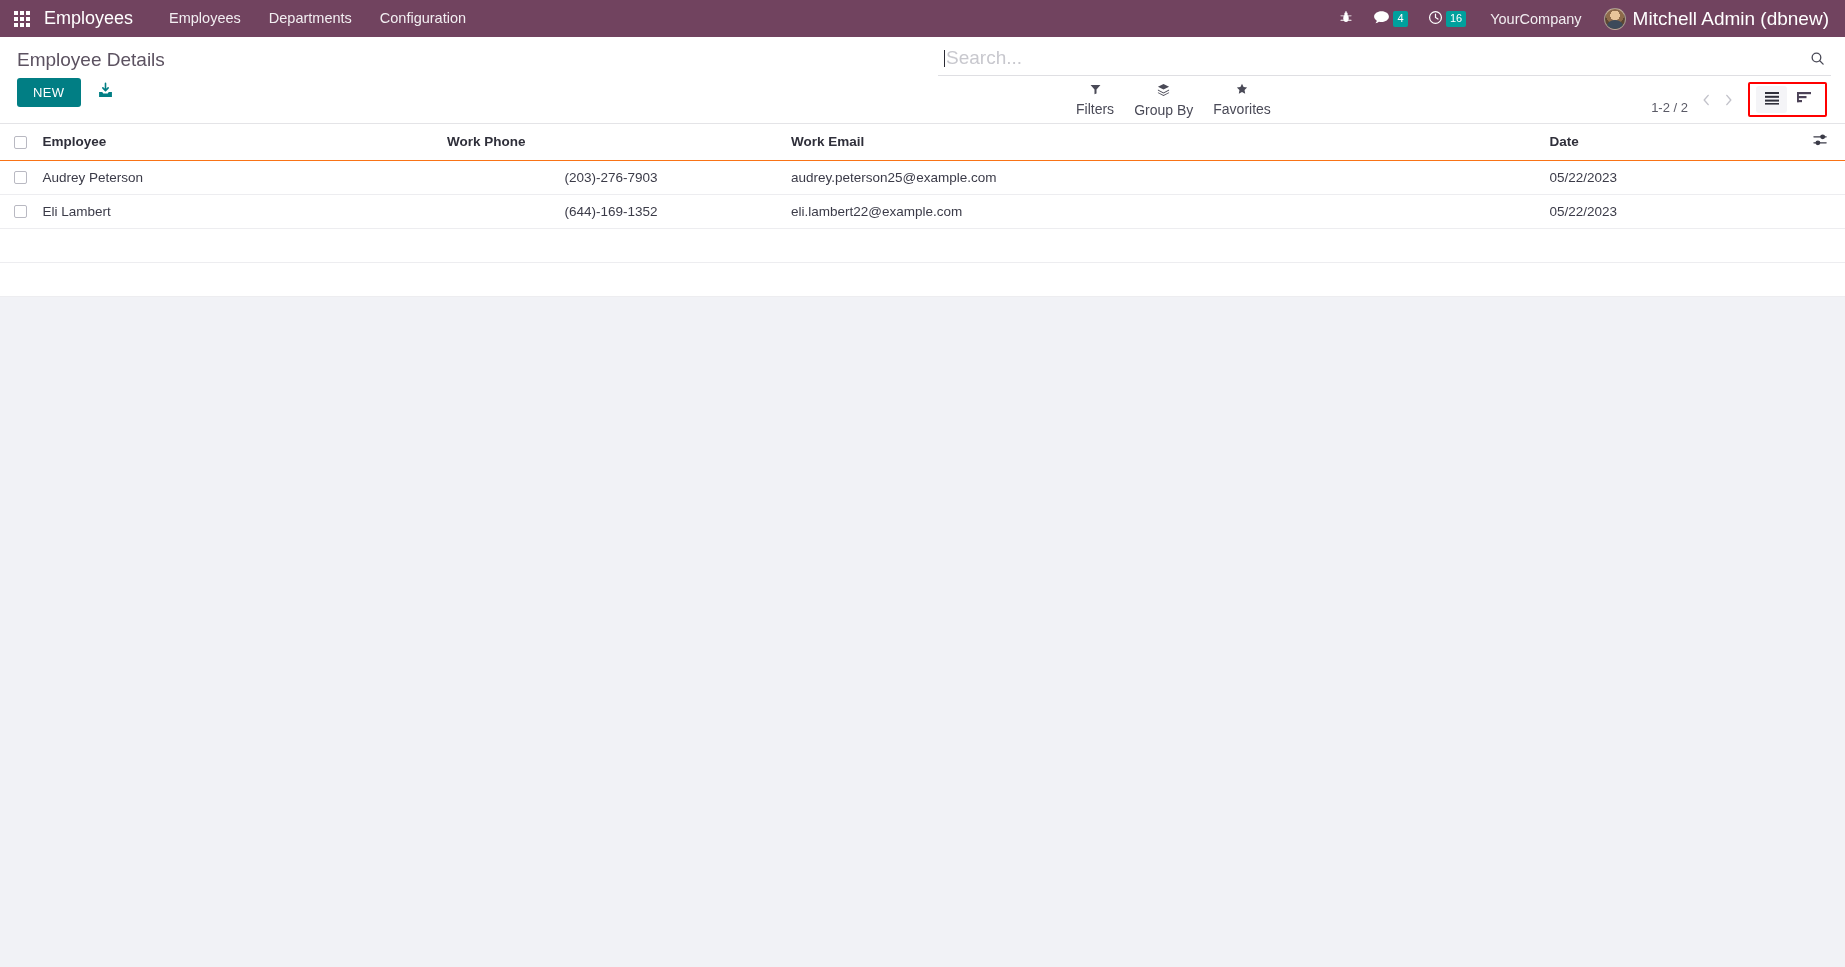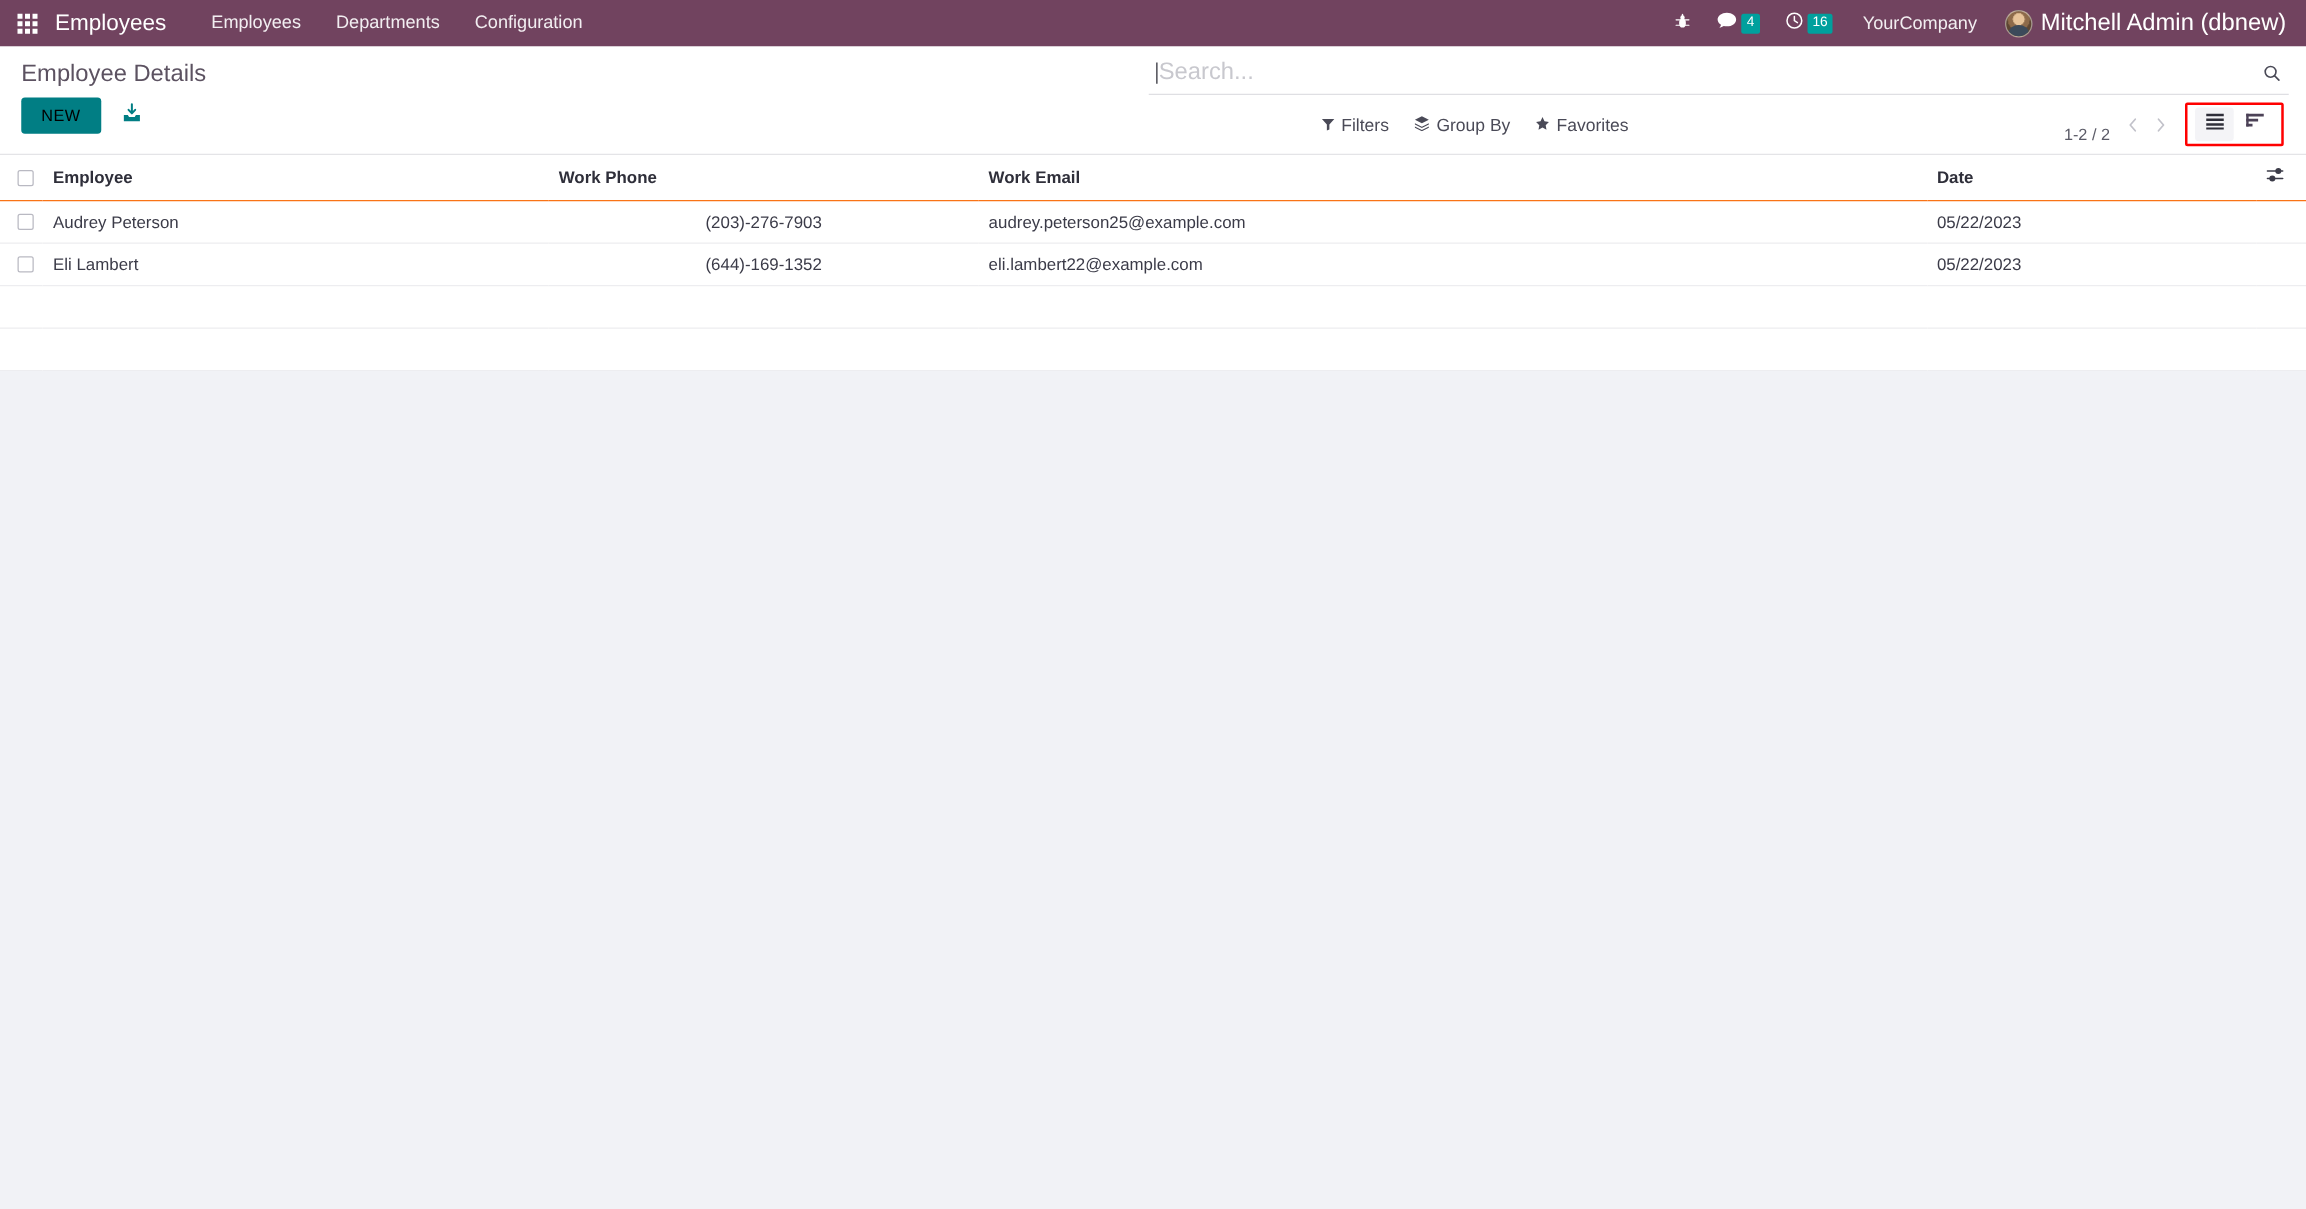--- a/index.html
+++ b/index.html
@@ -127,39 +127,40 @@
     background: #ffffff;
     border-bottom: 1px solid #e4e4e7;
     padding: 0;
     position: relative;
   }
   .cp-row {
     display: flex;
     align-items: flex-start;
     padding: 0 14px;
     min-height: 40px;
+    gap: 19px;
   }
 
   .cp-left { width: 905px; flex: 0 0 905px; }
   .breadcrumb-title {
     font-size: 19px;
     color: #5c5261;
     font-weight: 400;
     padding: 12px 0 6px 3px;
     line-height: 1.2;
   }
   .cp-buttons {
     display: flex;
     align-items: center;
     gap: 14px;
     padding: 0 0 10px 3px;
   }
   .btn-new {
     background: #017e84;
-    color: #000000;
+    color: #ffffff;
     border: none;
     font-size: 13px;
     font-weight: 500;
     letter-spacing: 0.4px;
     padding: 8px 16px;
     border-radius: 3px;
     cursor: pointer;
     line-height: 1;
   }
   .icon-btn {
@@ -227,20 +228,21 @@
   }
   .filter-menu {
     display: flex;
     align-items: center;
     gap: 5px;
     font-size: 14px;
     color: #4a4a57;
     cursor: pointer;
     white-space: nowrap;
     line-height: 1;
+    flex-direction: column;
   }
 
   .cp-pager-zone {
     margin-left: auto;
     display: flex;
     align-items: center;
     gap: 0;
   }
   .pager {
     display: flex;

